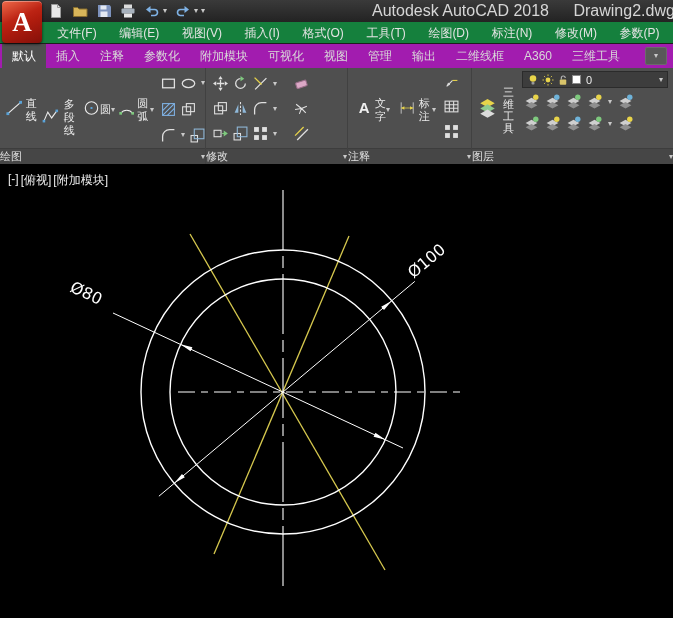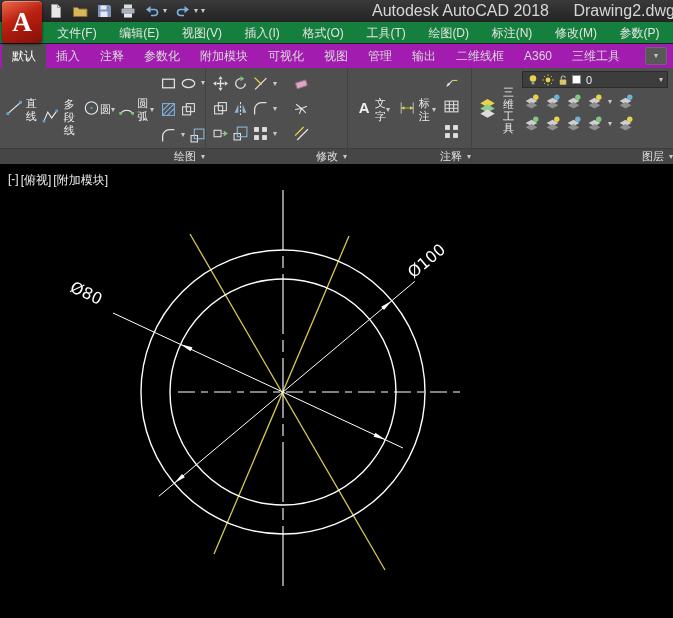--- a/index.html
+++ b/index.html
@@ -24,21 +24,21 @@
   .menubar span{font-size:12px;color:#e3e3e3;cursor:default;}
   
   .tabbar{position:absolute;left:0;top:44px;width:100%;height:24px;background:#a21caf;display:flex;align-items:stretch;padding-left:2px;box-sizing:border-box;}
   .tab{line-height:24px;padding:0 10px;font-size:12px;color:#d8d8d8;}
   .tab.active{background:#4f4f4f;color:#ffffff;}
   .ribbonbtn{margin-left:auto;align-self:center;margin-right:6px;width:20px;height:16px;background:#585858;border:1px solid #6b6b6b;border-radius:2px;display:flex;align-items:center;justify-content:center;}
   
   .ribbon{position:absolute;left:0;top:68px;width:100%;height:96px;background:#4f4f4f;display:flex;}
   .panel{position:relative;height:96px;border-right:1px solid #414141;box-sizing:border-box;}
   .pbody{height:80px;position:relative;box-sizing:border-box;}
-  .pfoot{height:16px;background:#464646;border-top:1px solid #3d3d3d;display:flex;align-items:center;justify-content:flex-end;gap:5px;font-size:11px;color:#e0e0e0;box-sizing:border-box;padding-left:8px;}
+  .pfoot{height:16px;background:#464646;border-top:1px solid #3d3d3d;display:flex;align-items:center;justify-content:space-between;gap:5px;font-size:11px;color:#e0e0e0;box-sizing:border-box;}
   .bigbtn{display:inline-flex;flex-direction:row;align-items:center;padding-top:3px;font-size:11px;color:#ececec;line-height:13px;text-align:center;}
   .bigbtn svg{margin-bottom:3px;}
   .bigbtn .caret{margin-top:1px;}
   .trow{display:flex;align-items:center;gap:5px;height:25px;padding-left:7px;}
   .gap{width:7px;}
   .mi{display:block;}
   .drawmini{display:flex;flex-direction:column;padding-top:2px;}
   .drawmini .trow{height:26px;padding-left:4px;}
   .vstack{display:flex;flex-direction:column;gap:10px;padding-top:6px;}
   .laycol{display:flex;flex-direction:column;gap:5px;padding-top:3px;margin-left:3px;}

